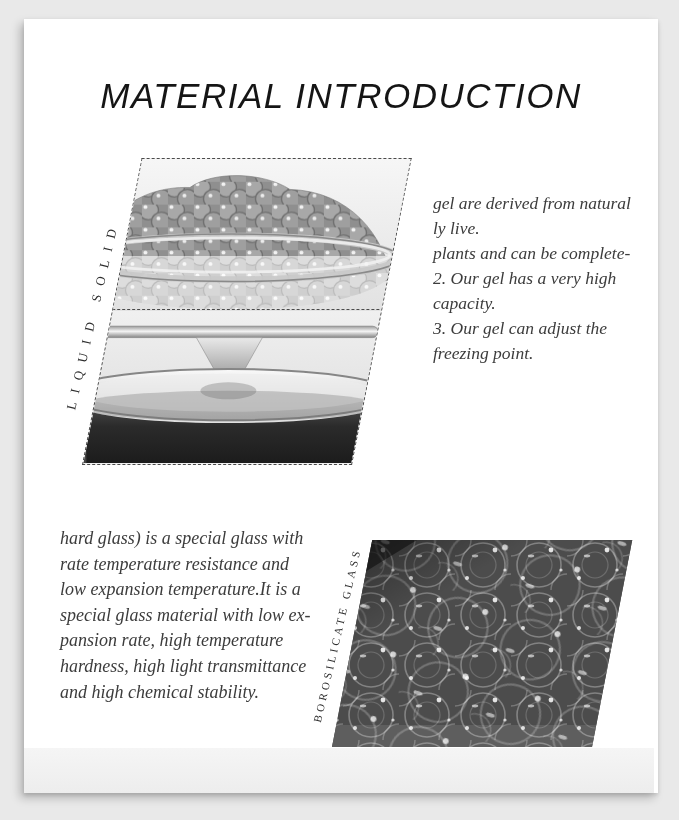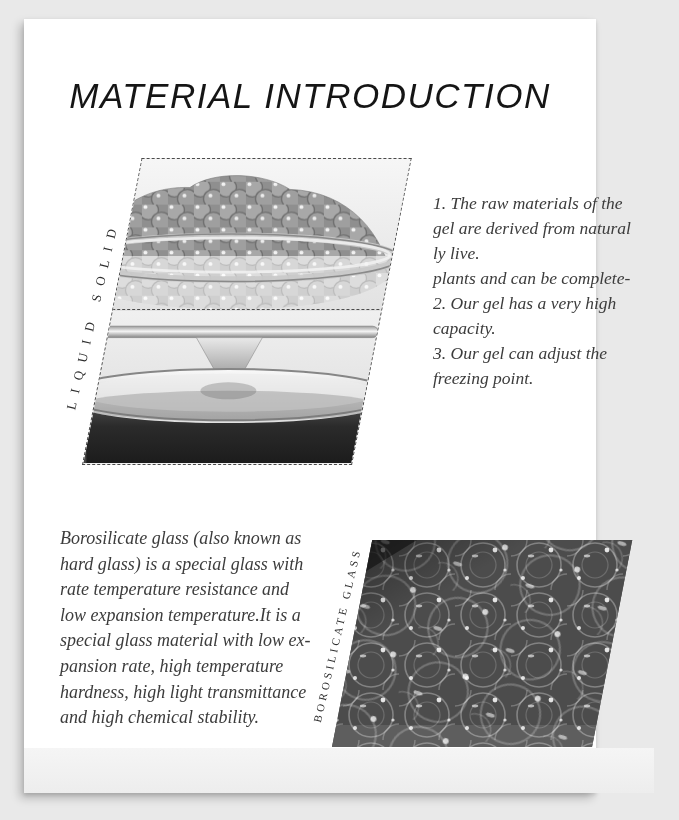--- a/index.html
+++ b/index.html
@@ -2,21 +2,21 @@
 <html><head>
 <meta charset="utf-8">
 <style>
   html,body{margin:0;padding:0;}
   body{
     width:679px;height:820px;position:relative;overflow:hidden;
     background:#e9e9e9;
     font-family:"Liberation Serif", serif;
   }
   .card{
-    position:absolute;left:24px;top:19px;width:572px;height:774px;
+    position:absolute;left:24px;top:19px;width:634px;height:774px;
     background:#ffffff;
     box-shadow:-4px 5px 9px rgba(0,0,0,.22), 0 2px 4px rgba(0,0,0,.12);
   }
   .bottom-band{
     position:absolute;left:0;top:729px;width:630px;height:45px;
     background:linear-gradient(#f5f5f5,#ededed);
   }
   .title{
     position:absolute;left:0;top:34px;width:100%;
     text-align:center;
@@ -163,32 +163,30 @@
           <ellipse cx="190" cy="100" rx="152" ry="16" fill="#6a6a6a" opacity=".3"></ellipse>
         </svg>
       </div>
     </div>
     <div class="gel-sep"></div>
   </div>
 
   <div class="vlabel liquid">LIQUID SOLID</div>
 
   <div class="textblock gel-text">
-      <div class="tline">1. The raw materials of the</div>
       <div class="tline">gel are derived from natural</div>
       <div class="tline">ly live.</div>
       <div class="tline">plants and can be complete-</div>
       <div class="tline">2. Our gel has a very high</div>
       <div class="tline">capacity.</div>
       <div class="tline">3. Our gel can adjust the</div>
       <div class="tline">freezing point.</div>
     </div>
 
   <div class="textblock boro-text">
-      <div class="tline">Borosilicate glass (also known as</div>
       <div class="tline">hard glass) is a special glass with</div>
       <div class="tline">rate temperature resistance and</div>
       <div class="tline">low expansion temperature.It is a</div>
       <div class="tline">special glass material with low ex-</div>
       <div class="tline">pansion rate, high temperature</div>
       <div class="tline">hardness, high light transmittance</div>
       <div class="tline">and high chemical stability.</div>
     </div>
 
   <div class="boro-frame">

